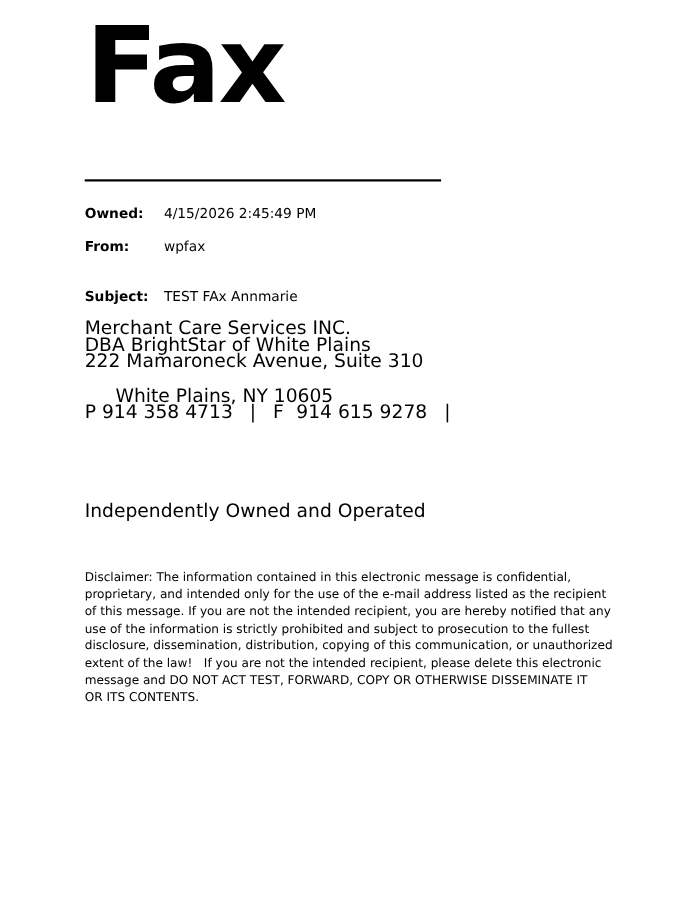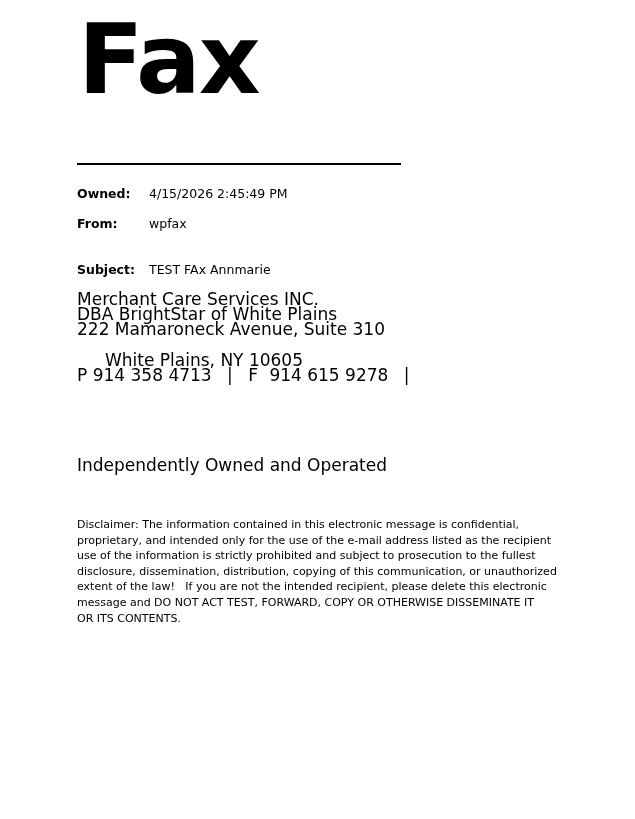--- a/index.html
+++ b/index.html
@@ -118,20 +118,21 @@
     <span>F</span>
     <span style="margin-left:6px;">914 615 9278</span>
     <span class="sep">|</span>
   </div>
 
   <div class="text-line" style="top:458px;">Independently Owned and Operated</div>
 
   <div class="disclaimer">
     <span class="line">Disclaimer: The information contained in this electronic message is confidential,</span>
     <span class="line">proprietary, and intended only for the use of the e-mail address listed as the recipient</span>
+    <span class="line">of this message. If you are not the intended recipient, you are hereby notified that any</span>
     <span class="line">use of the information is strictly prohibited and subject to prosecution to the fullest</span>
     <span class="line">disclosure, dissemination, distribution, copying of this communication, or unauthorized</span>
     <span class="line" style="white-space:pre;">extent of the law!   If you are not the intended recipient, please delete this electronic</span>
     <span class="line">message and DO NOT ACT TEST, FORWARD, COPY OR OTHERWISE DISSEMINATE IT</span>
     <span class="line">OR ITS CONTENTS.</span>
   </div>
 
 </div>
 
 </body></html>

